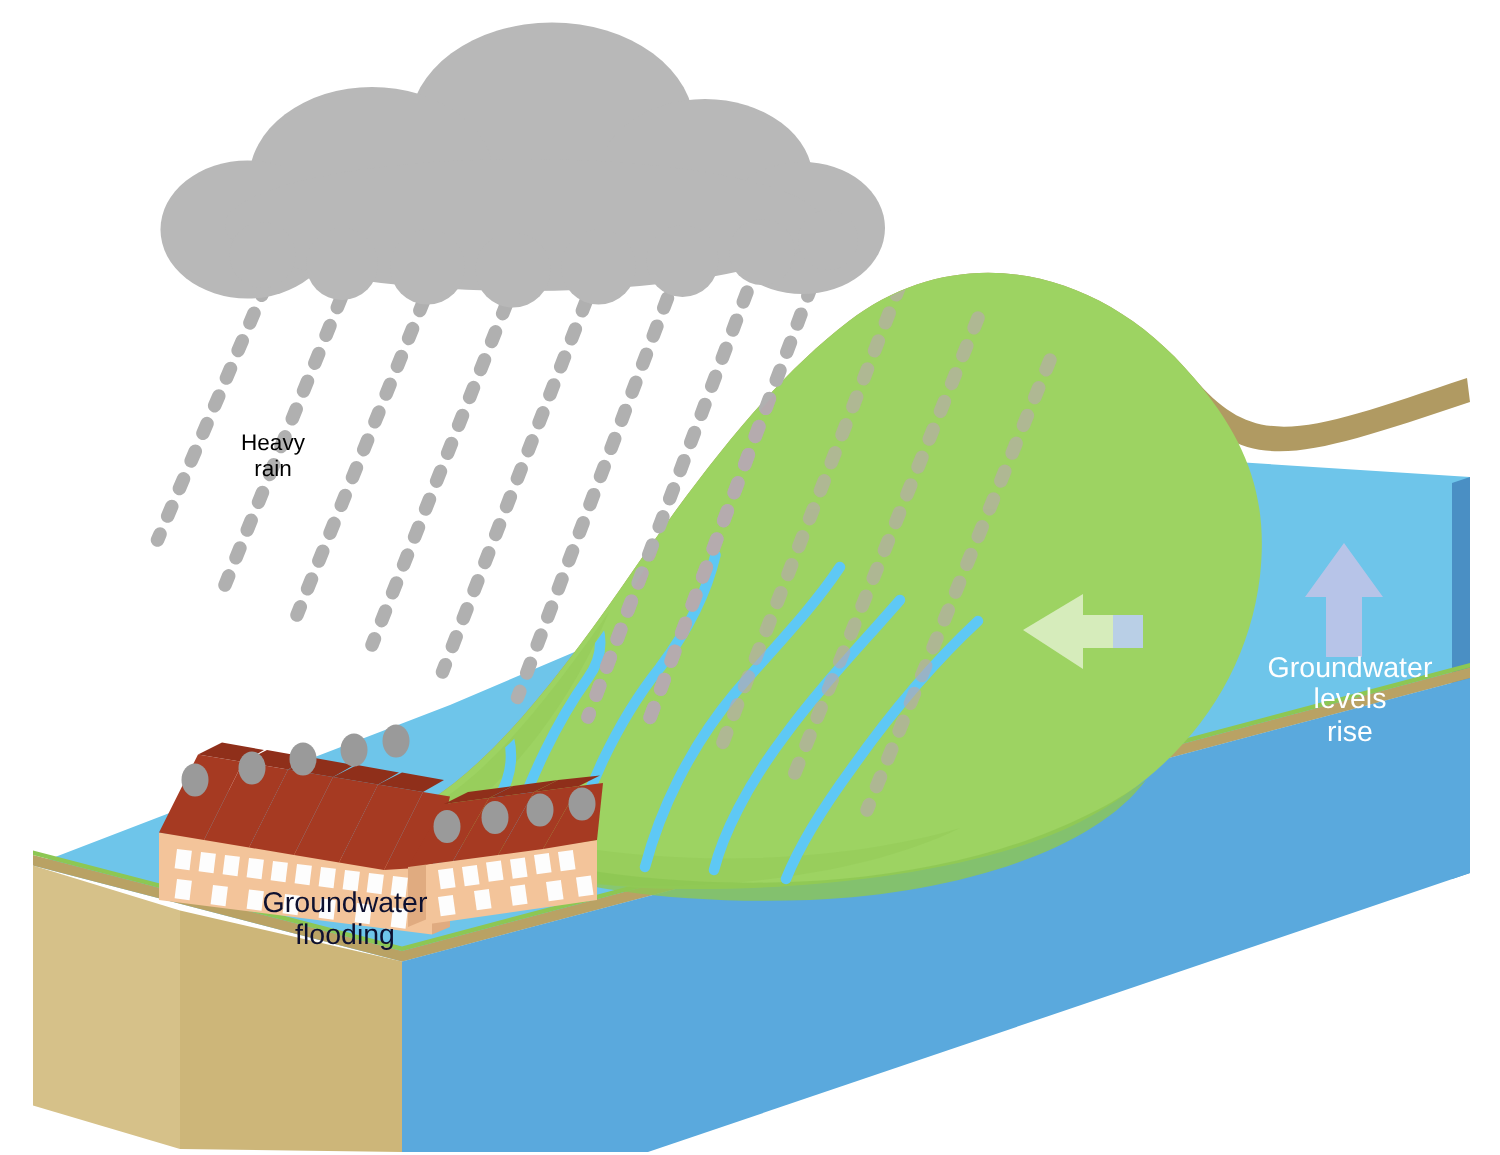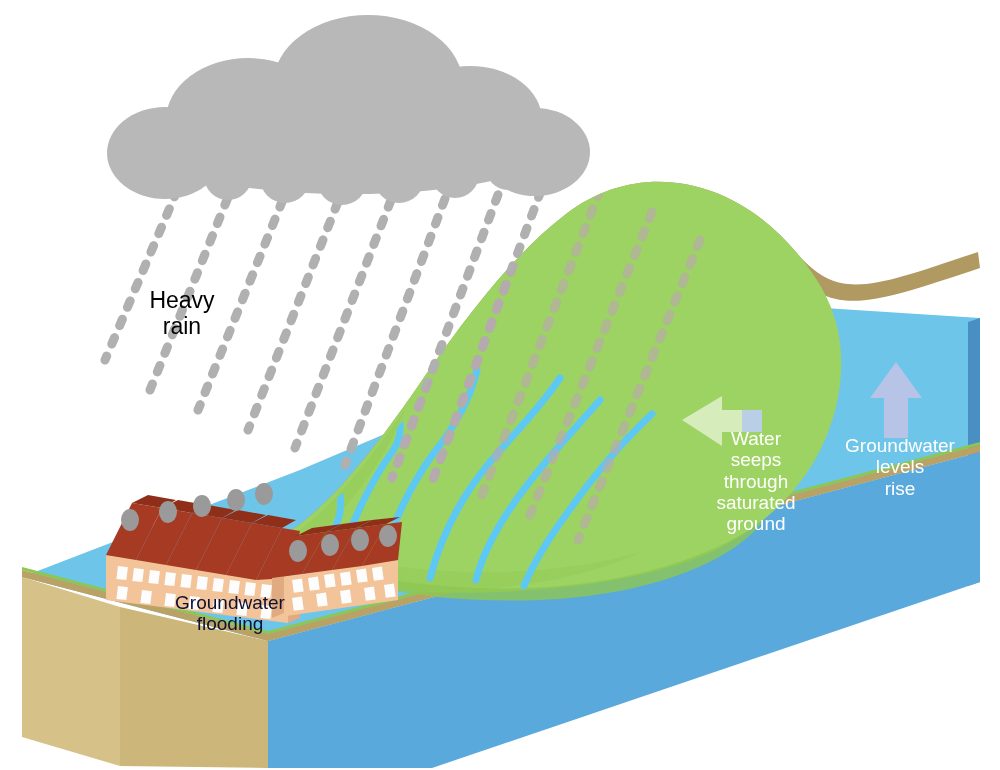--- a/index.html
+++ b/index.html
@@ -30,21 +30,21 @@
     text-align: center;
     line-height: 1.12;
     white-space: pre-line;
     pointer-events: none;
     font-family: "Liberation Sans", sans-serif;
   }
   #lbl-heavy-rain {
     left: 122px;
     top: 288px;
     width: 120px;
-    font-size: 23px;
+    font-size: 15px;
     color: #000000;
   }
   #lbl-groundwater-flooding {
     left: 120px;
     top: 592px;
     width: 220px;
     font-size: 19px;
     color: #0d1030;
   }
   #lbl-water-seeps {
@@ -382,23 +382,18 @@
     </g>
 
   </svg>
 
   <div class="lbl" id="lbl-heavy-rain">Heavy
 rain</div>
 
   <div class="lbl" id="lbl-groundwater-flooding">Groundwater
 flooding</div>
 
-  <div class="lbl" id="lbl-water-seeps">Water
-seeps
-through
-saturated
-ground</div>
 
   <div class="lbl" id="lbl-groundwater-rise">Groundwater
 levels
 rise</div>
 
 </div>
 
 </body></html>

